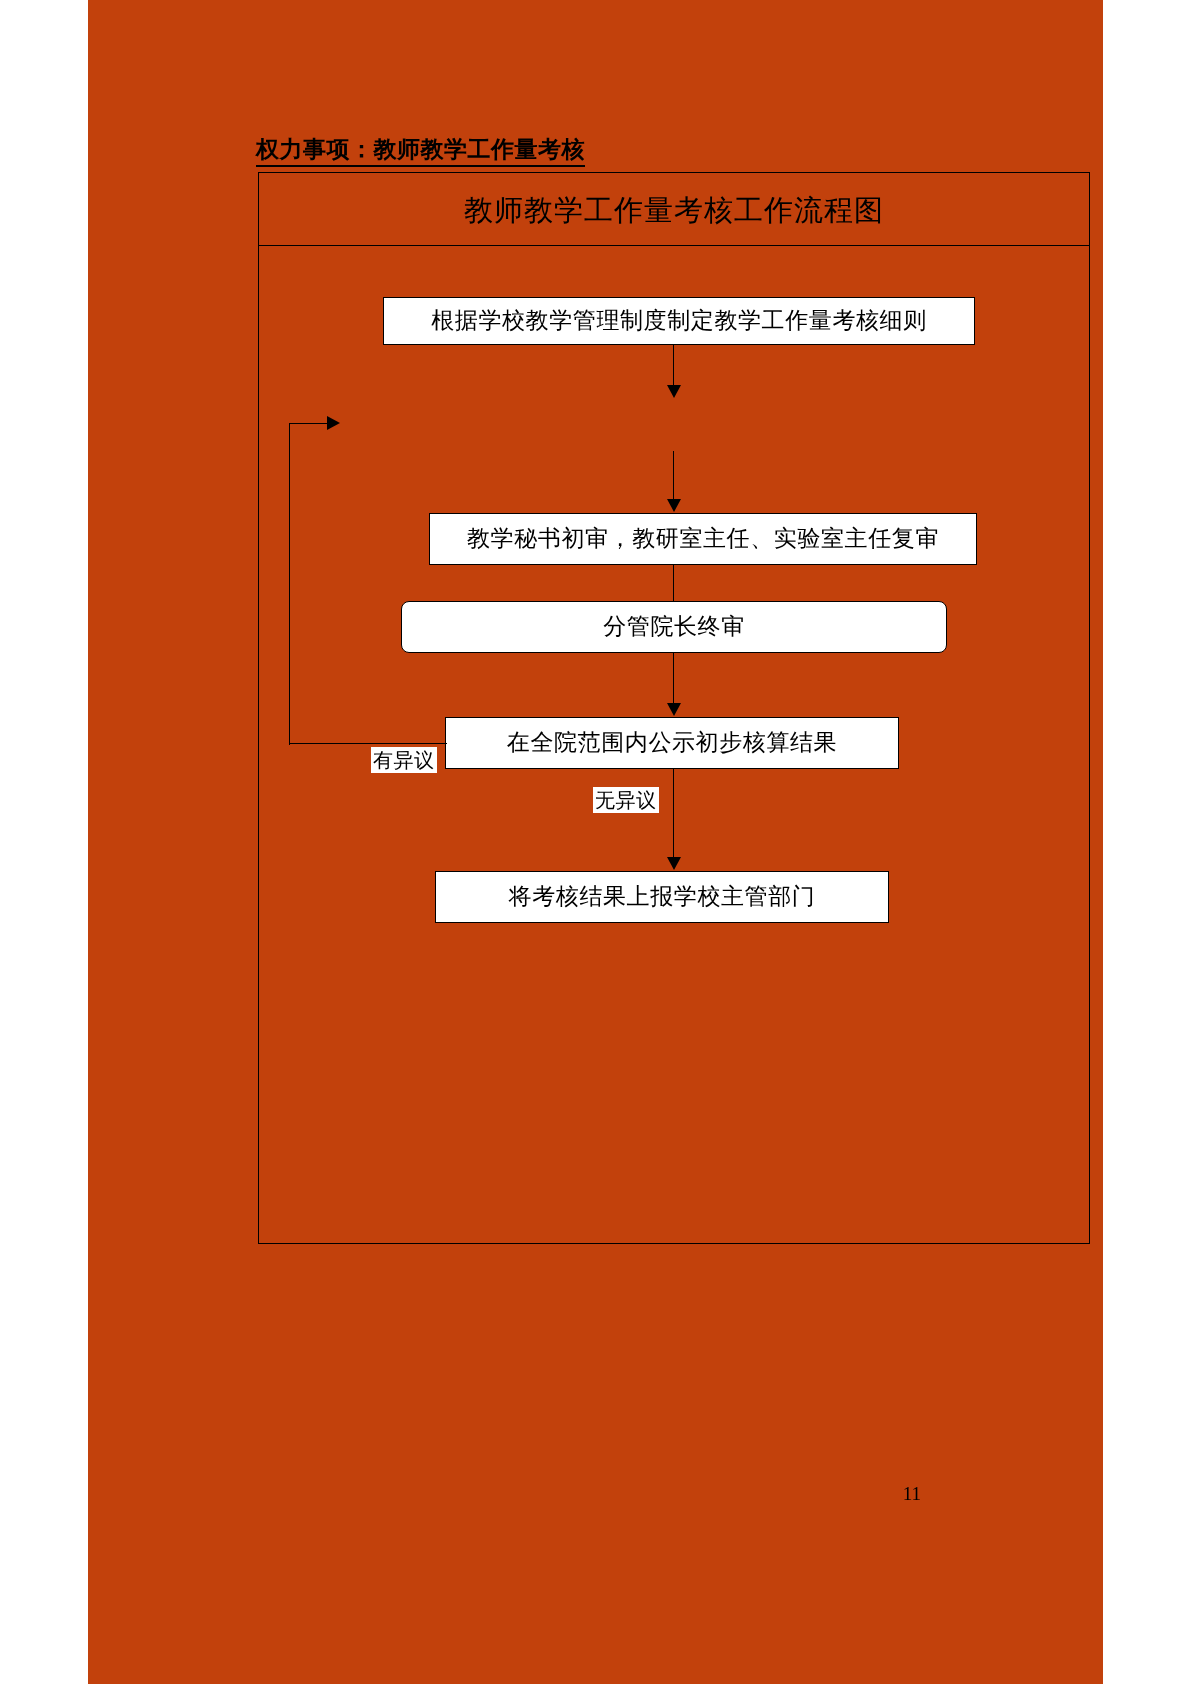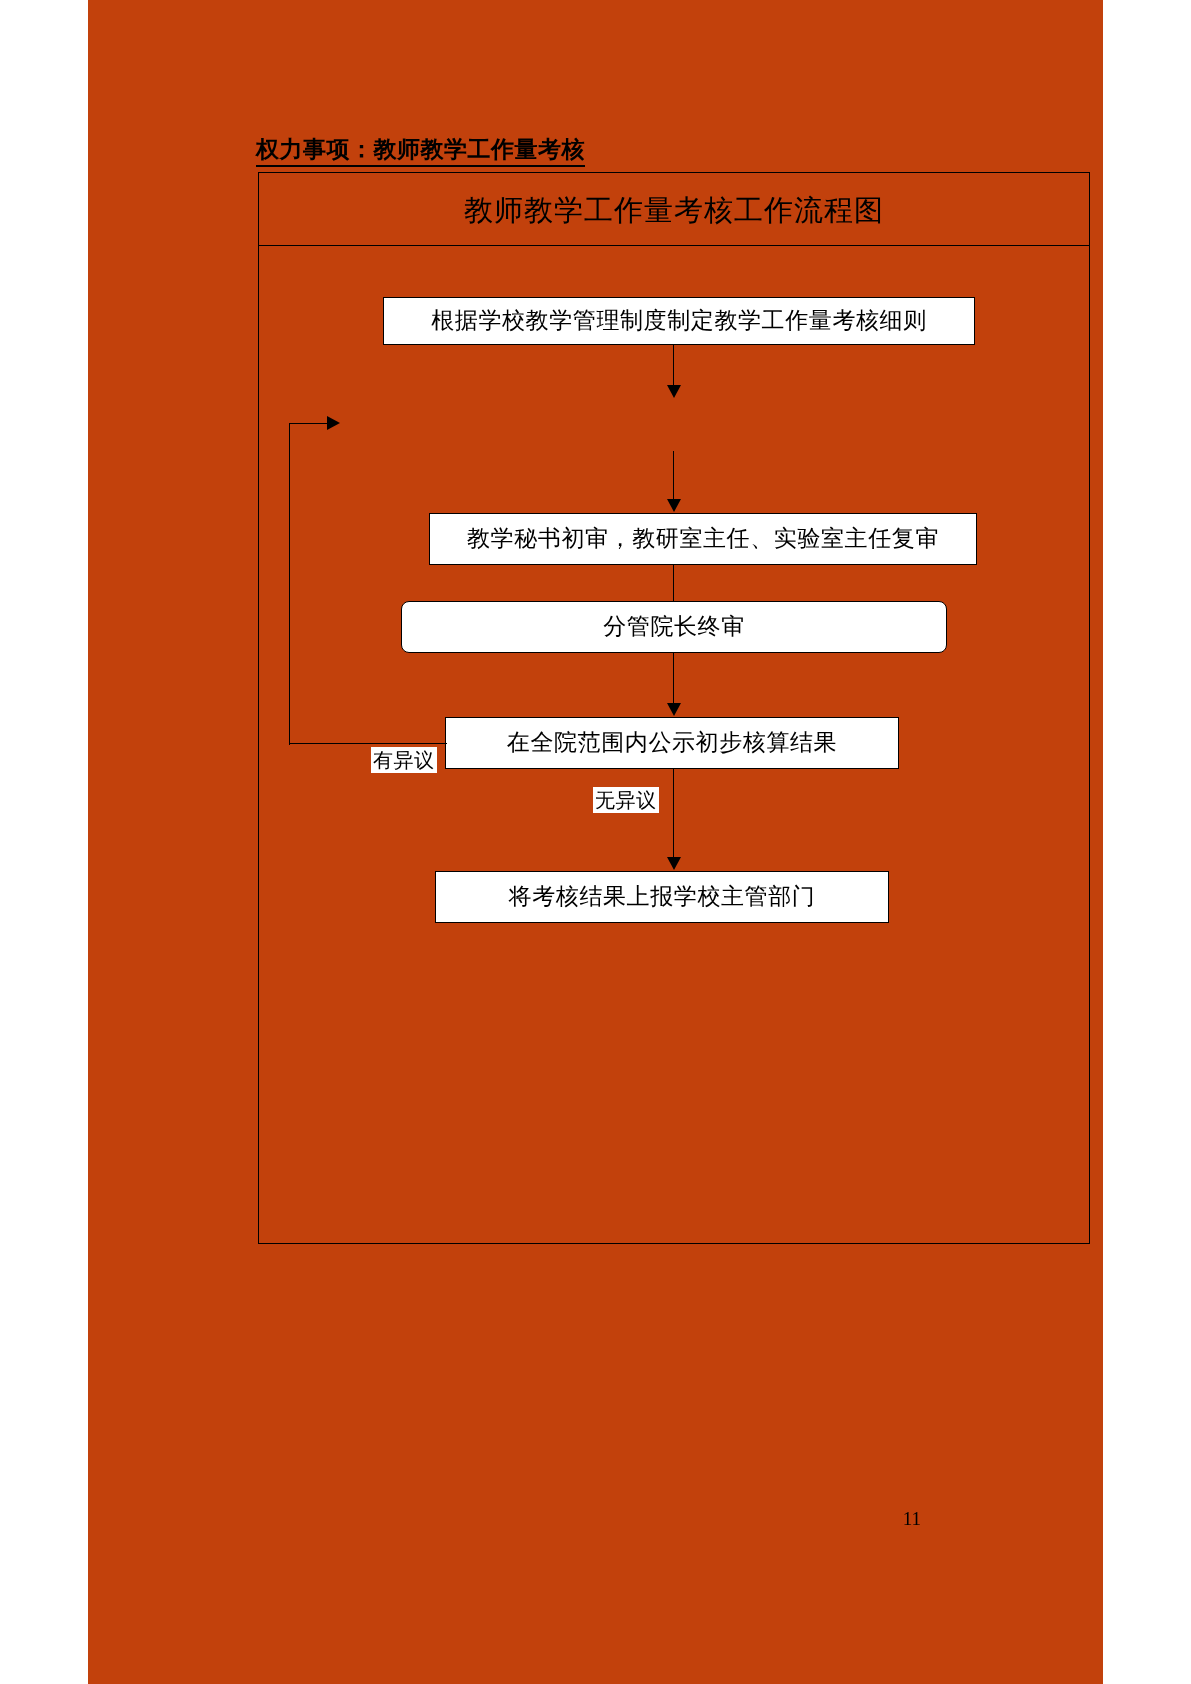--- a/index.html
+++ b/index.html
@@ -119,21 +119,20 @@
     padding: 0 2px;
   }
 
   
   .page-number {
     position: absolute;
     right: 182px;
     top: 1482px;
     font-size: 19px;
     line-height: 24px;
-    margin-top: 25px;
   }
 </style>
 </head>
 <body>
 
 <div class="page">
 
   <div class="doc-header">权力事项：教师教学工作量考核</div>
 
   <div class="frame">

